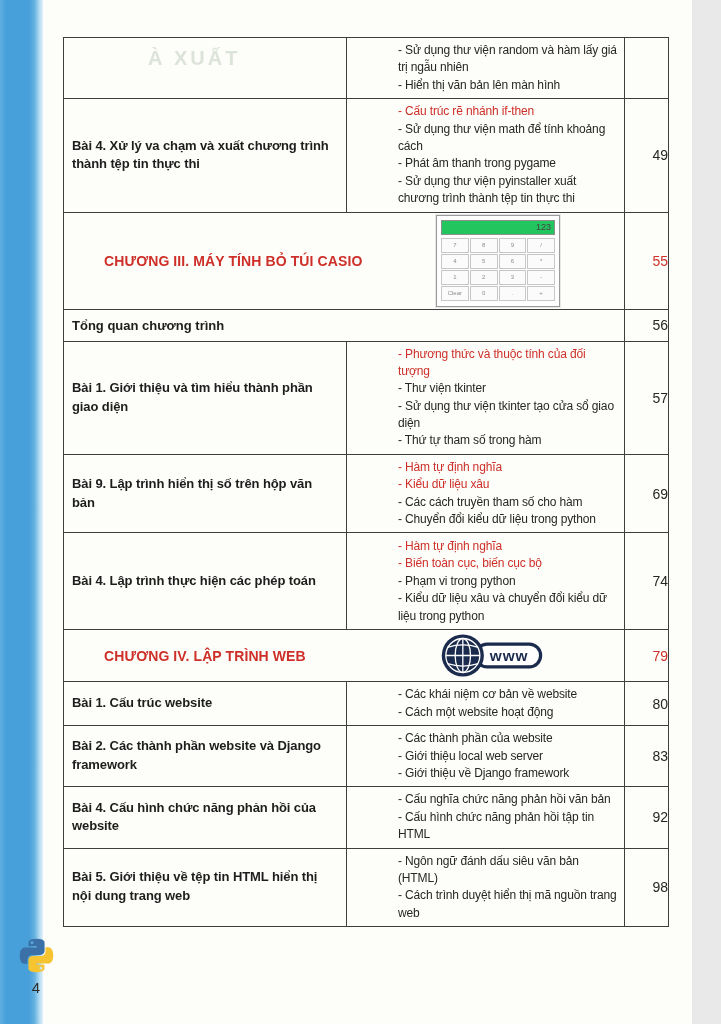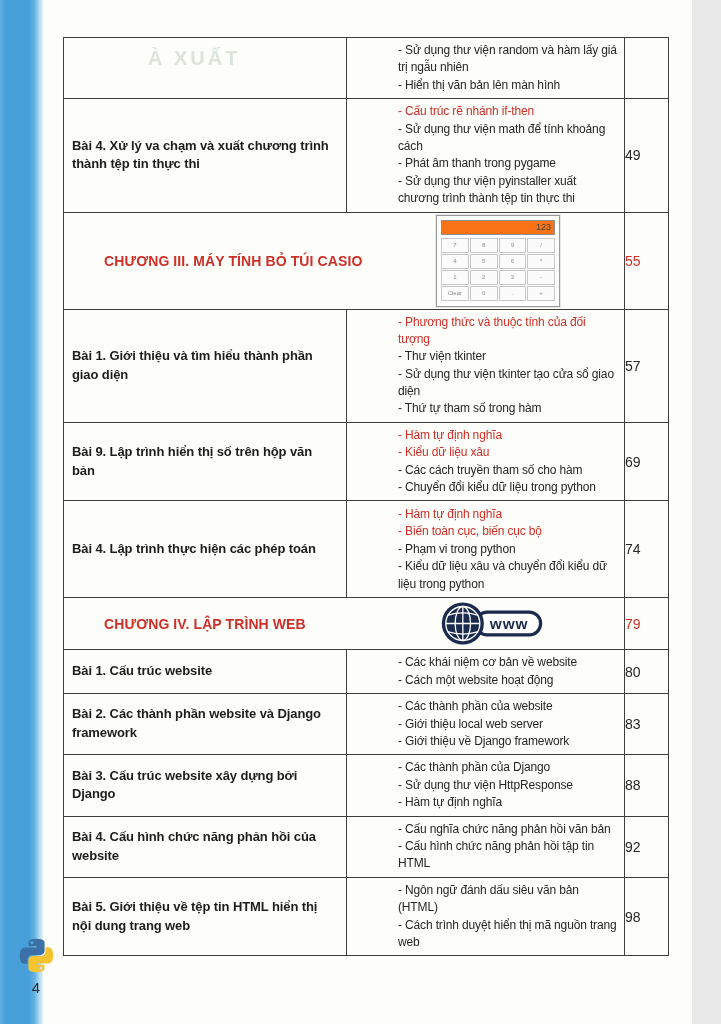--- a/index.html
+++ b/index.html
@@ -7,38 +7,38 @@
   .sheet{position:relative;width:692px;height:1024px;background:#fdfdf9;overflow:hidden;}
   .band{position:absolute;left:0;top:0;width:43px;height:100%;
         background:linear-gradient(90deg,#5fb0e2 0%,#48a0da 14%,#48a0da 68%,#63b1e0 80%,#aed9f2 91%,#e4f2fb 100%);}
   table.toc{position:absolute;left:63px;top:37px;width:605px;border-collapse:collapse;table-layout:fixed;}
   table.toc, table.toc td{border:1.6px solid #3e3e3e;}
   td{vertical-align:middle;overflow:hidden;}
   .tcell{font-size:13px;font-weight:bold;color:#1d1d1d;padding:3px 8px;line-height:1.45;letter-spacing:-0.1px;}
   .icell{padding:4px 7px;}
   .item{font-size:12px;color:#262626;line-height:1.45;letter-spacing:-0.15px;margin-left:44px;}
   .item.red{color:#ce2f29;}
-  .pcell{text-align:left;font-size:14px;color:#262626;padding:0;}
+  .pcell{text-align:right;font-size:14px;color:#262626;padding:0;}
   .pcell.red{color:#ce2f29;}
   .ccell{padding:2px 8px;}
   .chap{display:flex;align-items:center;justify-content:space-between;}
   .chap-title{font-size:14px;font-weight:bold;color:#ce2f29;letter-spacing:0.1px;margin-left:32px;}
   .ov-title{font-size:13px;font-weight:bold;color:#1d1d1d;padding:2px 8px;}
   .wm-cell{position:relative;}
   .wmark{position:absolute;left:84px;top:6px;font-size:20px;font-weight:bold;color:#7f9a80;
          opacity:.26;letter-spacing:3px;white-space:nowrap;}
   
   .r0{height:56px}.r1{height:97px}.r2{height:86px}.r3{height:32px}.r4{height:74px}
   .r5{height:43px}.r6{height:75px}.r7{height:97px}.r8{height:49px}.r9{height:41px}
   .r10{height:56px}.r11{height:58px}.r12{height:44px}.r13{height:46px}
   
   .calc{width:114px;background:#fefefe;border:1px solid #9a9a9a;padding:4px 4px 5px;margin-right:56px;
         box-shadow:0 0 0 1px #e8e8e8;}
   .calc-display{border:1px solid #8f8f8f;height:13px;font-size:9px;color:#444;text-align:right;
-        padding:0 3px;line-height:13px;background:#f97316;}
+        padding:0 3px;line-height:13px;background:#22c55e;}
   .calc-keys{display:grid;grid-template-columns:repeat(4,1fr);gap:1px;margin-top:3px;}
   .calc-keys span{border:1px solid #c7c7c7;height:13px;font-size:6px;color:#8d8d8d;
         display:flex;align-items:center;justify-content:center;background:#fbfbfb;overflow:hidden;}
   .globe-wrap{margin-right:72px;line-height:0;}
   
   .footer{position:absolute;left:13px;bottom:28px;width:46px;text-align:center;}
   .footer .pno{font-size:15px;color:#2e2e2e;margin-top:1px;}
 </style>
 </head>
 <body>
@@ -99,20 +99,24 @@
               <span>0</span>
               <span>.</span>
               <span>+</span>
             </div>
           </div>
         </div>
       </td>
       <td class="pcell red">55</td>
     </tr>
 
+    <tr class="r3">
+      <td class="ov-title" colspan="2">Tổng quan chương trình</td>
+      <td class="pcell">56</td>
+    </tr>
 
     <tr class="r4">
       <td class="tcell">Bài 1. Giới thiệu và tìm hiểu thành phần giao diện</td>
       <td class="icell">
         <div class="item red">- Phương thức và thuộc tính của đối tượng</div>
         <div class="item">- Thư viện tkinter</div>
         <div class="item">- Sử dụng thư viện tkinter tạo cửa sổ giao diện</div>
         <div class="item">- Thứ tự tham số trong hàm</div>
       </td>
       <td class="pcell">57</td>
@@ -175,29 +179,20 @@
     <tr class="r10">
       <td class="tcell">Bài 2. Các thành phần website và Django framework</td>
       <td class="icell">
         <div class="item">- Các thành phần của website</div>
         <div class="item">- Giới thiệu local web server</div>
         <div class="item">- Giới thiệu về Django framework</div>
       </td>
       <td class="pcell">83</td>
     </tr>
 
-    <tr class="r11">
-      <td class="tcell">Bài 3. Cấu trúc website xây dựng bởi Django</td>
-      <td class="icell">
-        <div class="item">- Các thành phần của Django</div>
-        <div class="item">- Sử dụng thư viện HttpResponse</div>
-        <div class="item">- Hàm tự định nghĩa</div>
-      </td>
-      <td class="pcell">88</td>
-    </tr>
 
     <tr class="r12">
       <td class="tcell">Bài 4. Cấu hình chức năng phản hồi của website</td>
       <td class="icell">
         <div class="item">- Cấu nghĩa chức năng phản hồi văn bản</div>
         <div class="item">- Cấu hình chức năng phản hồi tập tin HTML</div>
       </td>
       <td class="pcell">92</td>
     </tr>
 

